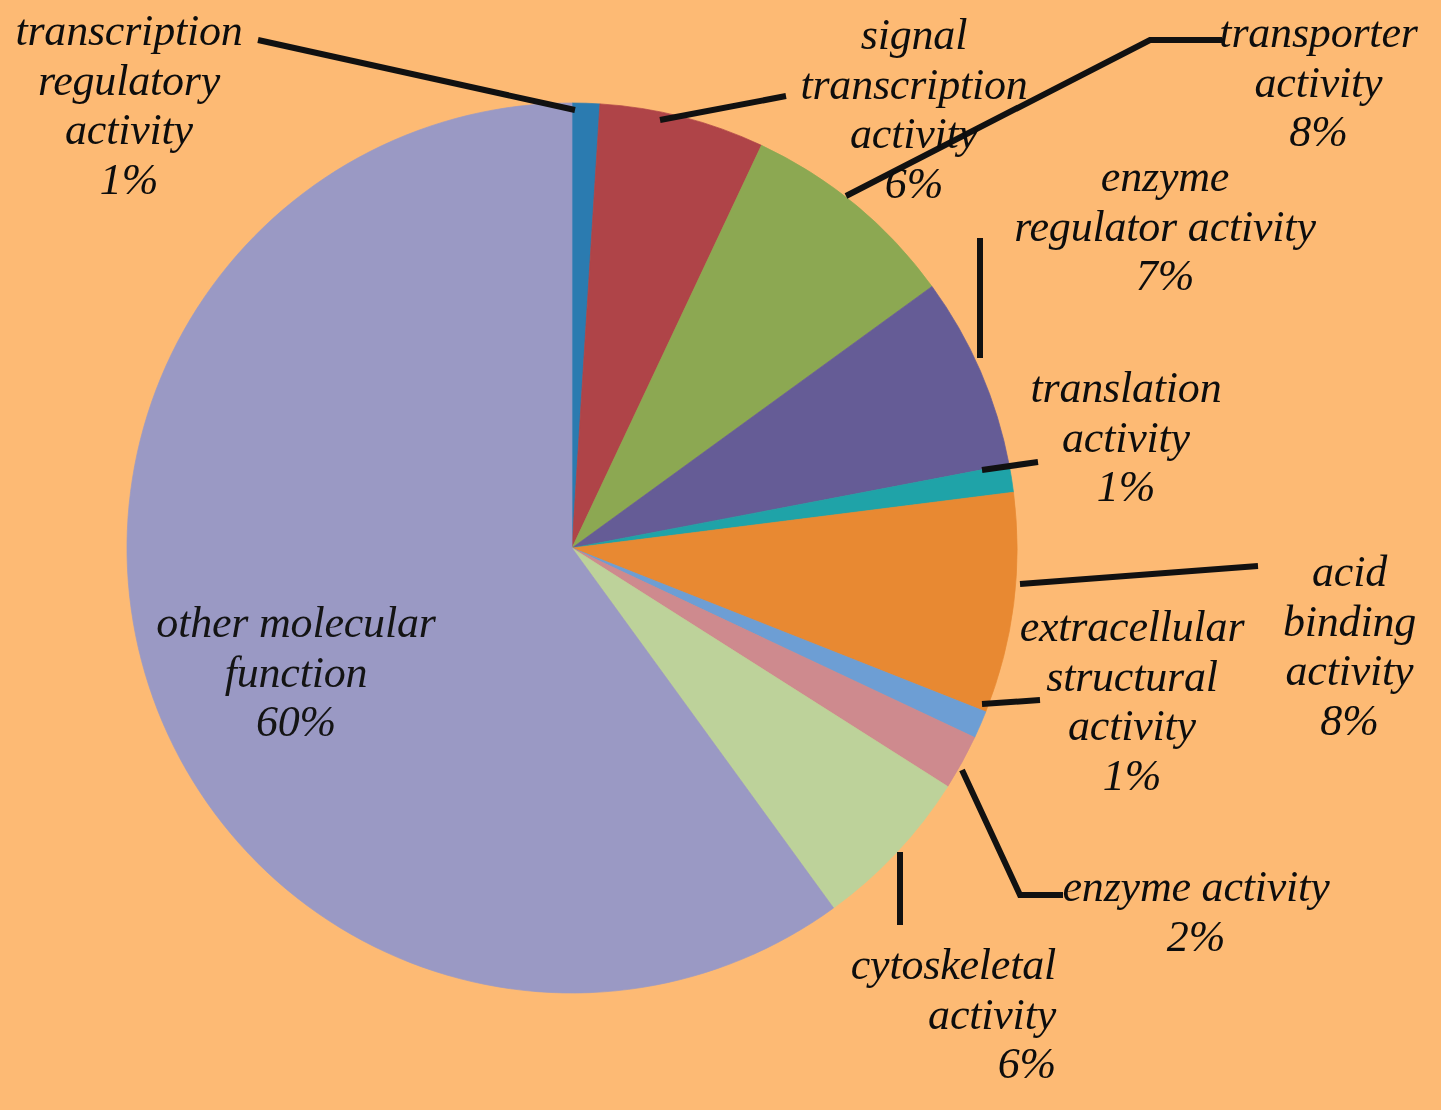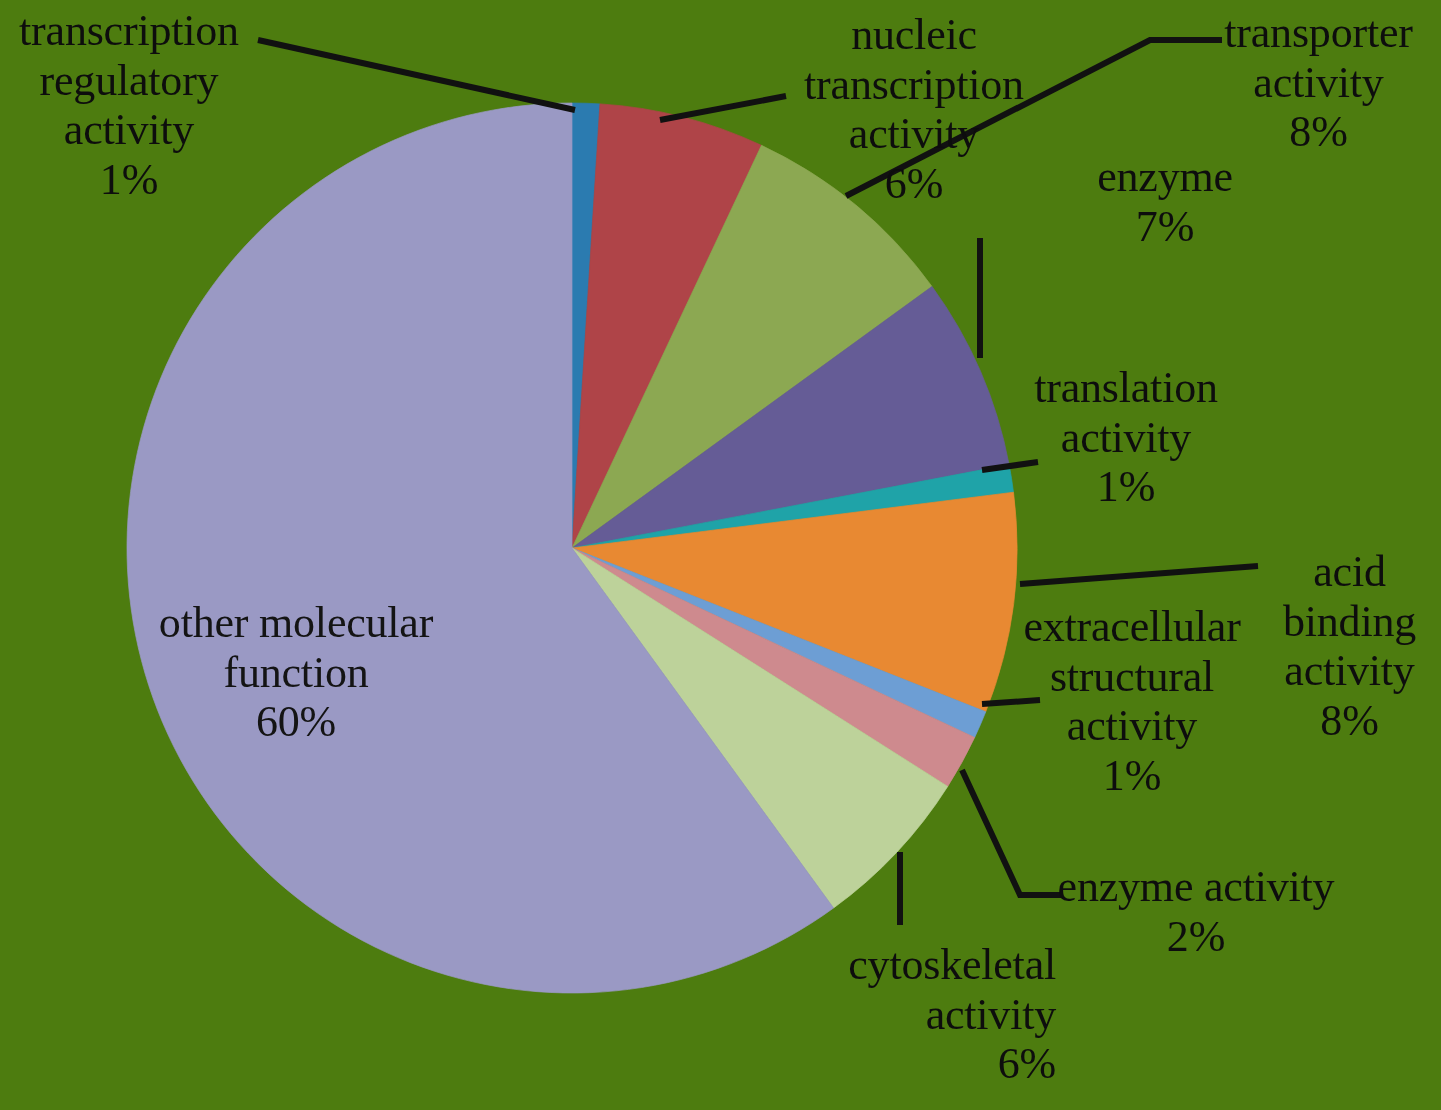--- a/index.html
+++ b/index.html
@@ -4,24 +4,25 @@
 <style>
   html, body {
     margin: 0;
     padding: 0;
     background: #ffffff;
   }
   #page {
     position: relative;
     width: 1441px;
     height: 1110px;
-    background: #4d7c0f;
+    background: #fdba74;
     overflow: hidden;
     font-family: "Liberation Serif", "DejaVu Serif", serif;
     color: #111111;
+    font-style: italic;
   }
   #pie-svg {
     position: absolute;
     left: 0;
     top: 0;
     width: 1441px;
     height: 1110px;
   }
   .label {
     position: absolute;
@@ -86,34 +87,35 @@
   </svg>
 
   <div class="label lbl-transcription">
     <span class="ln">transcription</span>
     <span class="ln">regulatory</span>
     <span class="ln">activity</span>
     <span class="ln">1%</span>
   </div>
 
   <div class="label lbl-signal">
-    <span class="ln">nucleic</span>
+    <span class="ln">signal</span>
     <span class="ln">transcription</span>
     <span class="ln">activity</span>
     <span class="ln">6%</span>
   </div>
 
   <div class="label lbl-transporter">
     <span class="ln">transporter</span>
     <span class="ln">activity</span>
     <span class="ln">8%</span>
   </div>
 
   <div class="label lbl-enzyme">
     <span class="ln">enzyme</span>
+    <span class="ln">regulator activity</span>
     <span class="ln">7%</span>
   </div>
 
   <div class="label lbl-translation">
     <span class="ln">translation</span>
     <span class="ln">activity</span>
     <span class="ln">1%</span>
   </div>
 
   <div class="label lbl-nucleic">

